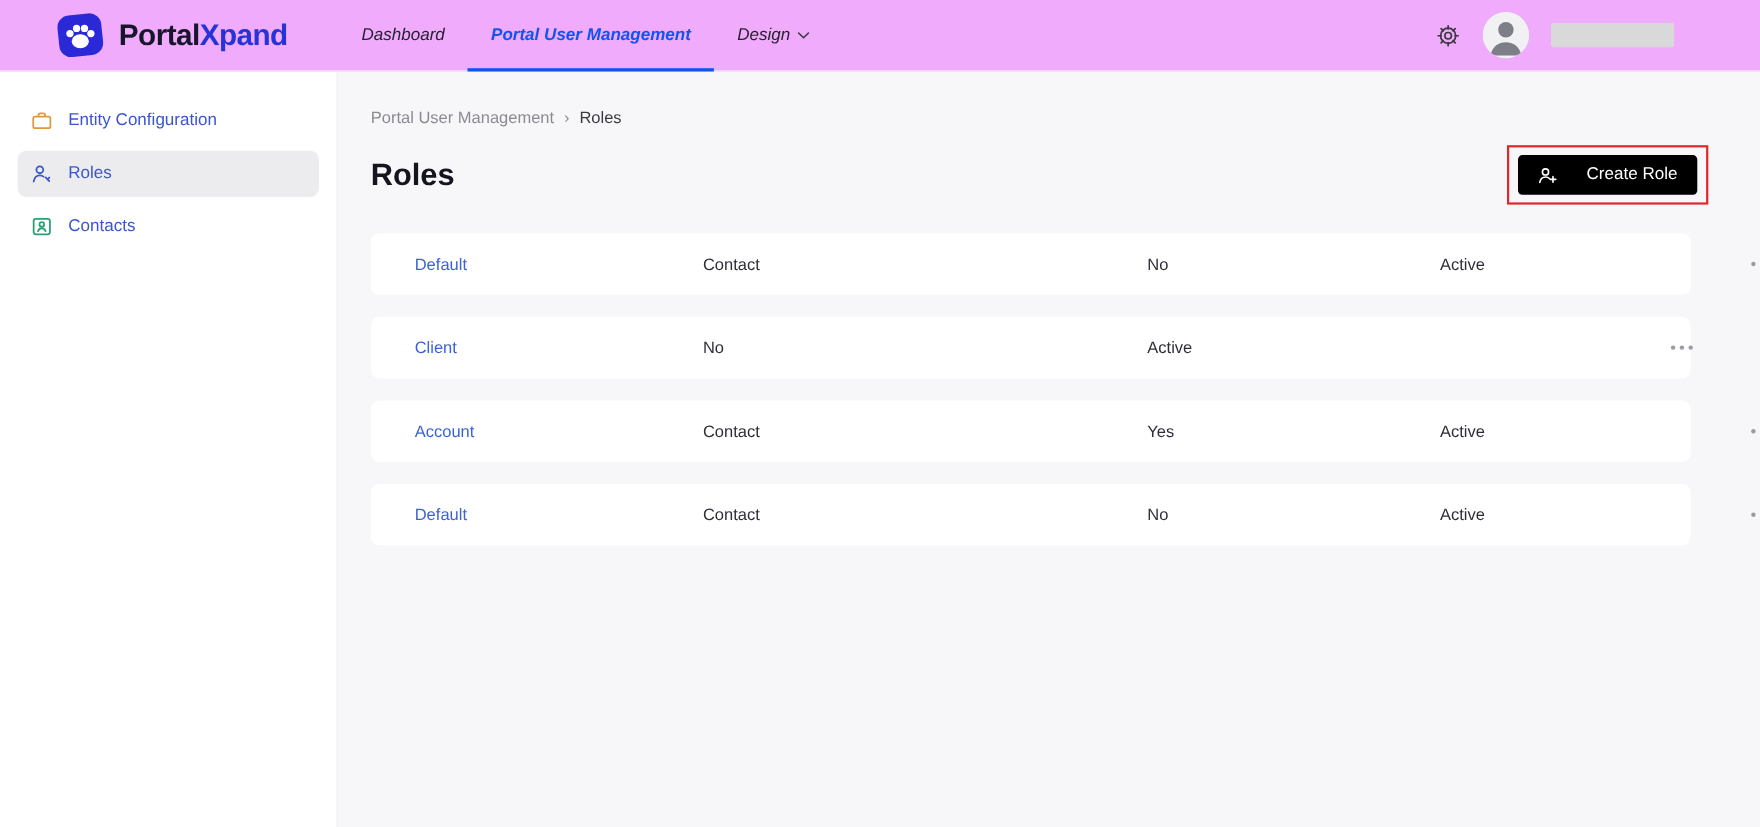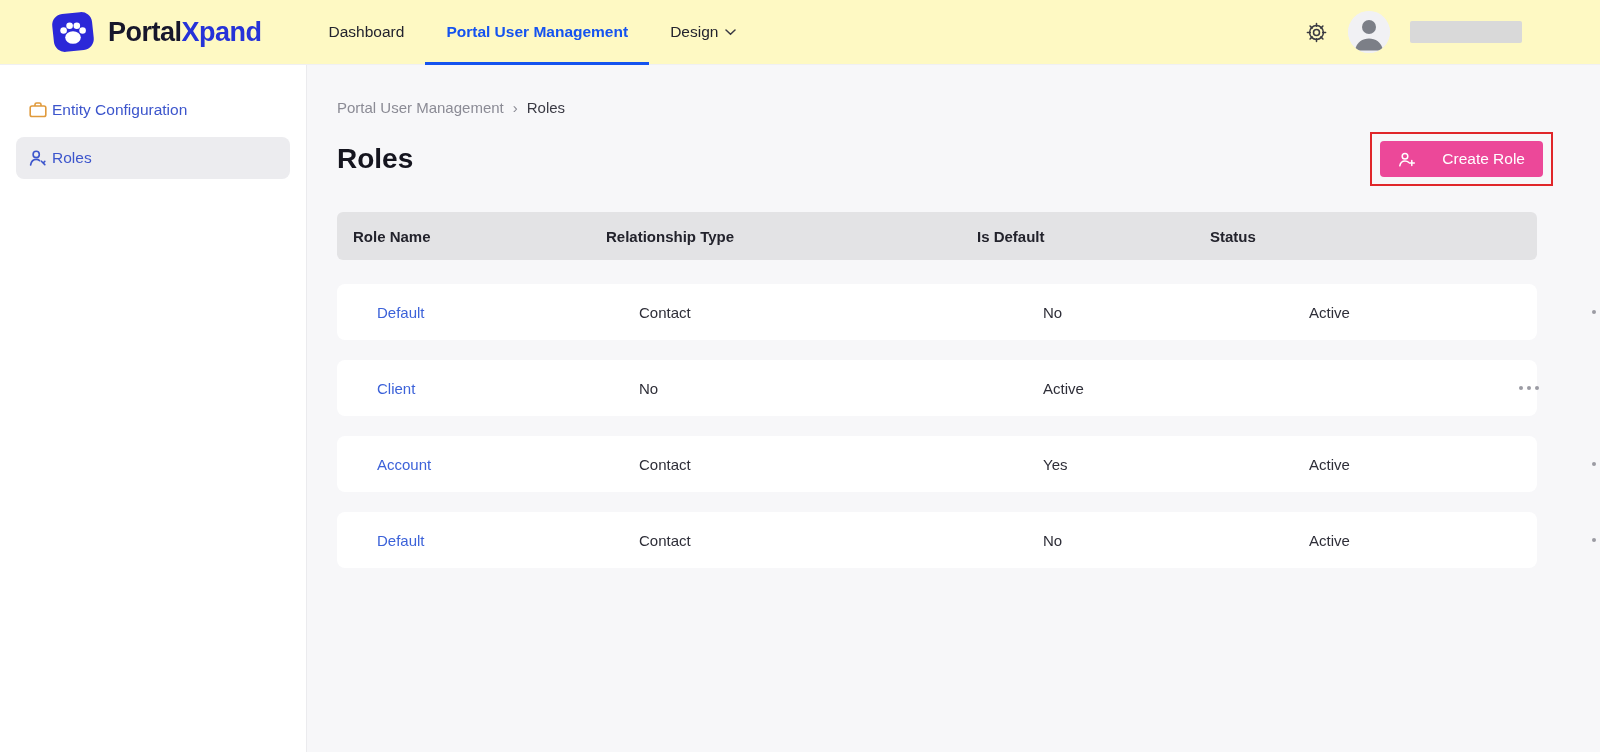--- a/index.html
+++ b/index.html
@@ -1,49 +1,49 @@
 <!DOCTYPE html>
 <html><head>
 <meta charset="utf-8">
 <style>
   * { margin:0; padding:0; box-sizing:border-box; }
   html,body { width:1600px; height:752px; }
   body { font-family:"Liberation Sans","DejaVu Sans",sans-serif; background:#f7f7f9; overflow:hidden; }
 
   
-  .topbar { height:65px; background:#fef9c3; display:flex; align-items:center; padding:0 78px 0 50px; border-bottom:1px solid #f0f0f2; position:relative; z-index:2; }
+  .topbar { height:65px; background:#f0abfc; display:flex; align-items:center; padding:0 78px 0 50px; border-bottom:1px solid #f0f0f2; position:relative; z-index:2; }
   .logo { display:flex; align-items:center; gap:12px; cursor:pointer; }
   .logo-text { font-size:27px; font-weight:700; color:#17172b; letter-spacing:-0.5px; }
   .logo-text .accent { color:#2633d8; }
   .nav { display:flex; align-items:stretch; height:65px; margin-left:46px; }
-  .nav-item { display:flex; align-items:center; gap:7px; padding:0 21px; font-size:15.5px; color:#23232e; cursor:pointer; position:relative; text-decoration:none; }
+  .nav-item { display:flex; align-items:center; gap:7px; padding:0 21px; font-size:15.5px; color:#23232e; cursor:pointer; position:relative; text-decoration:none;font-style:italic; }
   .nav-item.active { color:#1553ef; font-weight:600; }
   .nav-item.active::after { content:""; position:absolute; left:0; right:0; bottom:0; height:3px; background:#1553ef; }
   .topbar-right { margin-left:auto; display:flex; align-items:center; gap:20px; }
   .gear { display:flex; cursor:pointer; }
   .avatar { width:42px; height:42px; border-radius:50%; overflow:hidden; background:#f1f1f4; cursor:pointer; flex-shrink:0; }
   .redacted { width:112px; height:22px; background:#d9d9d9; border-radius:2px; }
 
   
   .layout { display:flex; height:687px; }
   .sidebar { width:307px; background:#fff; padding-top:18px; flex-shrink:0; border-right:1px solid #ebebee; }
-  .side-item { display:flex; align-items:center; gap:4px; margin:6px 16px; padding:11px 12px; border-radius:8px; font-size:15.5px; color:#3c55cc; cursor:pointer; }
+  .side-item { display:flex; align-items:center; gap:14px; margin:6px 16px; padding:11px 12px; border-radius:8px; font-size:15.5px; color:#3c55cc; cursor:pointer; }
   .side-item.active { background:#ececef; }
   .side-item .s-icon { display:flex; width:20px; justify-content:center; }
 
   main { flex:1; padding:34px 63px 0 30px; min-width:0; }
 
   .breadcrumb { display:flex; align-items:center; gap:9px; font-size:15px; color:#8b8b95; }
   .breadcrumb .bc-parent { cursor:pointer; }
   .breadcrumb .current { color:#3a3a44; }
 
   .title-row { display:flex; align-items:center; justify-content:space-between; margin-top:16px; }
   h1 { font-size:28px; font-weight:700; color:#15151f; }
   .annotation { border:2px solid #e0262a; padding:7px 8px; margin-right:-16px; }
-  .btn-primary { display:flex; align-items:center; gap:26px; background:#ec4899; color:#fff; font-size:15.5px; border:none; border-radius:4px; padding:9px 18px; cursor:pointer; font-family:inherit; }
+  .btn-primary { display:flex; align-items:center; gap:26px; background:#000000; color:#fff; font-size:15.5px; border:none; border-radius:4px; padding:9px 18px; cursor:pointer; font-family:inherit; }
 
   
   .table { margin-top:26px; }
   .thead, .trow { display:grid; grid-template-columns:253px 371px 233px 250px 1fr; align-items:center; padding:0 16px; }
   .thead { background:#e3e3e5; height:48px; border-radius:6px; font-weight:700; font-size:15px; color:#23232c; }
   .trow { background:#fff; height:56px; border-radius:8px; margin-top:20px; font-size:15px; color:#2e2e38;gap:33px; }
   .trow.first { margin-top:24px; }
   .cell-role { padding-left:24px; }
   .role-link { color:#3c62d9; cursor:pointer; }
   .actions { justify-self:end; display:flex; gap:4px; padding-right:20px; cursor:pointer; align-items:center; height:100%; }
@@ -113,20 +113,30 @@
     <div class="side-item active">
       <span class="s-icon">
         <svg width="20" height="20" viewBox="0 0 20 20" fill="none" stroke="#3c55cc" stroke-width="1.6">
           <circle cx="8.2" cy="6.4" r="3.1"></circle>
           <path d="M2.6 17c.7-3.8 3-5.6 5.6-5.6 1.3 0 2.5.4 3.4 1.2" stroke-linecap="round"></path>
           <path d="M13.4 13.2l3.4 3.4M15.2 15l1.6-1.6" stroke-linecap="round"></path>
         </svg>
       </span>
       <span>Roles</span>
     </div>
+    <div class="side-item">
+      <span class="s-icon">
+        <svg width="20" height="20" viewBox="0 0 20 20" fill="none" stroke="#27a173" stroke-width="1.6">
+          <rect x="2.6" y="3" width="14.8" height="14" rx="2"></rect>
+          <circle cx="10" cy="8" r="2.1"></circle>
+          <path d="M6.6 14.2c.6-1.9 2-2.7 3.4-2.7s2.8.8 3.4 2.7" stroke-linecap="round"></path>
+        </svg>
+      </span>
+      <span>Contacts</span>
+    </div>
   </aside>
 
   <main>
     <div class="breadcrumb">
       <span class="bc-parent">Portal User Management</span>
       <span>›</span>
       <span class="current">Roles</span>
     </div>
 
     <div class="title-row">
@@ -137,27 +147,20 @@
             <circle cx="7" cy="5.3" r="2.8"></circle>
             <path d="M1.8 14.8c.6-3.3 2.7-4.9 5.2-4.9 1.4 0 2.7.5 3.6 1.4" stroke-linecap="round"></path>
             <path d="M13.8 9.6v5M11.3 12.1h5" stroke-linecap="round"></path>
           </svg>
           <span>Create Role</span>
         </button>
       </div>
     </div>
 
     <div class="table">
-      <div class="thead">
-        <span>Role Name</span>
-        <span>Relationship Type</span>
-        <span>Is Default</span>
-        <span>Status</span>
-        <span></span>
-      </div>
 
       <div class="trow first">
         <span class="cell-role"><span class="role-link">Default</span></span>
         <span>Contact</span>
         <span>No</span>
         <span>Active</span>
         <span class="actions">
             <i></i>
             <i></i>
             <i></i>

